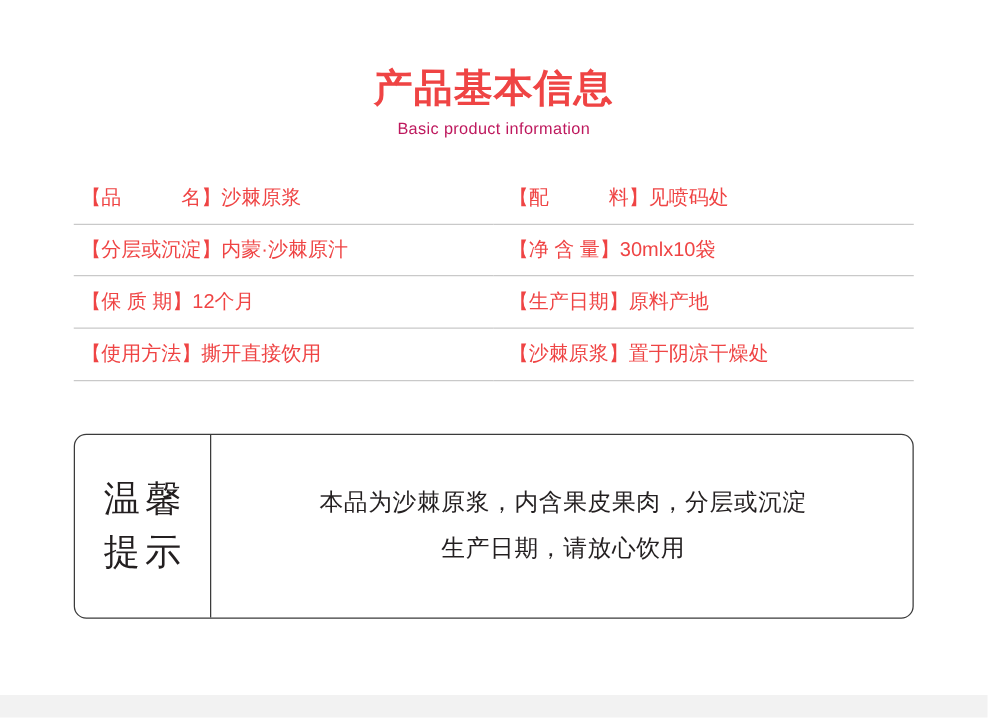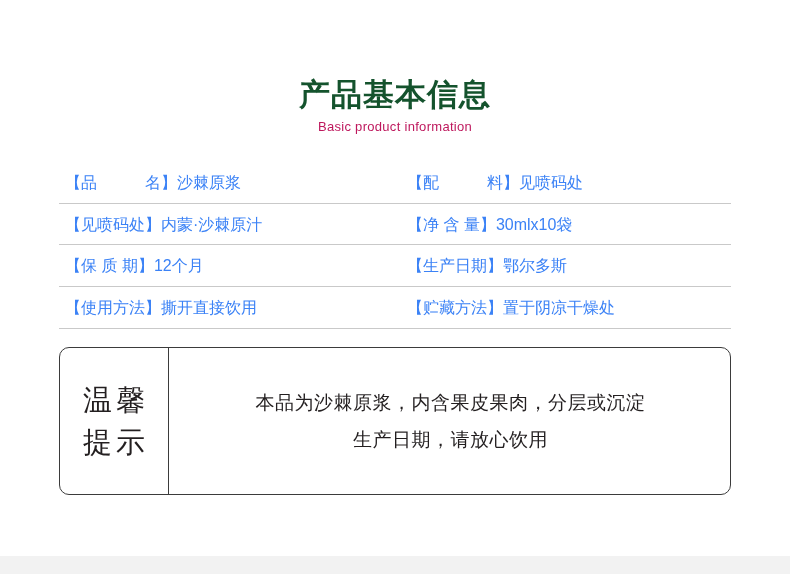--- a/index.html
+++ b/index.html
@@ -24,42 +24,41 @@
 
   
   .title-block {
     text-align: center;
     padding-top: 52px;
   }
   .title-cn {
     font-size: 31px;
     font-weight: bold;
     letter-spacing: 1px;
-    color: #14532d;
+    color: #ef4444;
     line-height: 1.2;
-    margin-top: 24px;
   }
   .title-en {
     font-size: 13px;
     color: #be185d;
     margin-top: 6px;
     letter-spacing: 0.3px;
   }
 
   
   .info-table {
     margin: 28px auto 0 auto;
     width: 672px;
     border-collapse: collapse;
   }
   .info-table td {
     border-bottom: 1px solid #c9c9c9;
     padding: 10px 0 9px 0;
     font-size: 16px;
-    color: #3b82f6;
+    color: #ef4444;
     vertical-align: bottom;
     line-height: 1.35;
     white-space: nowrap;
   }
   .info-table td.col-left {
     width: 50%;
     padding-left: 6px;
   }
   .info-table td.col-right {
     width: 50%;
@@ -142,40 +141,40 @@
       <tr>
         <td class="col-left">
           <span class="lbl">【品　　　名】</span><span class="val">沙棘原浆</span>
         </td>
         <td class="col-right">
           <span class="lbl">【配　　　料】</span><span class="val">见喷码处</span>
         </td>
       </tr>
       <tr>
         <td class="col-left">
-          <span class="lbl">【见喷码处】</span><span class="val">内蒙·沙棘原汁</span>
+          <span class="lbl">【分层或沉淀】</span><span class="val">内蒙·沙棘原汁</span>
         </td>
         <td class="col-right">
           <span class="lbl">【净 含 量】</span><span class="val">30mlx10袋</span>
         </td>
       </tr>
       <tr>
         <td class="col-left">
           <span class="lbl">【保 质 期】</span><span class="val">12个月</span>
         </td>
         <td class="col-right">
-          <span class="lbl">【生产日期】</span><span class="val">鄂尔多斯</span>
+          <span class="lbl">【生产日期】</span><span class="val">原料产地</span>
         </td>
       </tr>
       <tr>
         <td class="col-left">
           <span class="lbl">【使用方法】</span><span class="val">撕开直接饮用</span>
         </td>
         <td class="col-right">
-          <span class="lbl">【贮藏方法】</span><span class="val">置于阴凉干燥处</span>
+          <span class="lbl">【沙棘原浆】</span><span class="val">置于阴凉干燥处</span>
         </td>
       </tr>
     </tbody>
   </table>
 
   <div class="notice">
     <div class="notice-tag">
       <span>温馨</span>
       <span>提示</span>
     </div>

